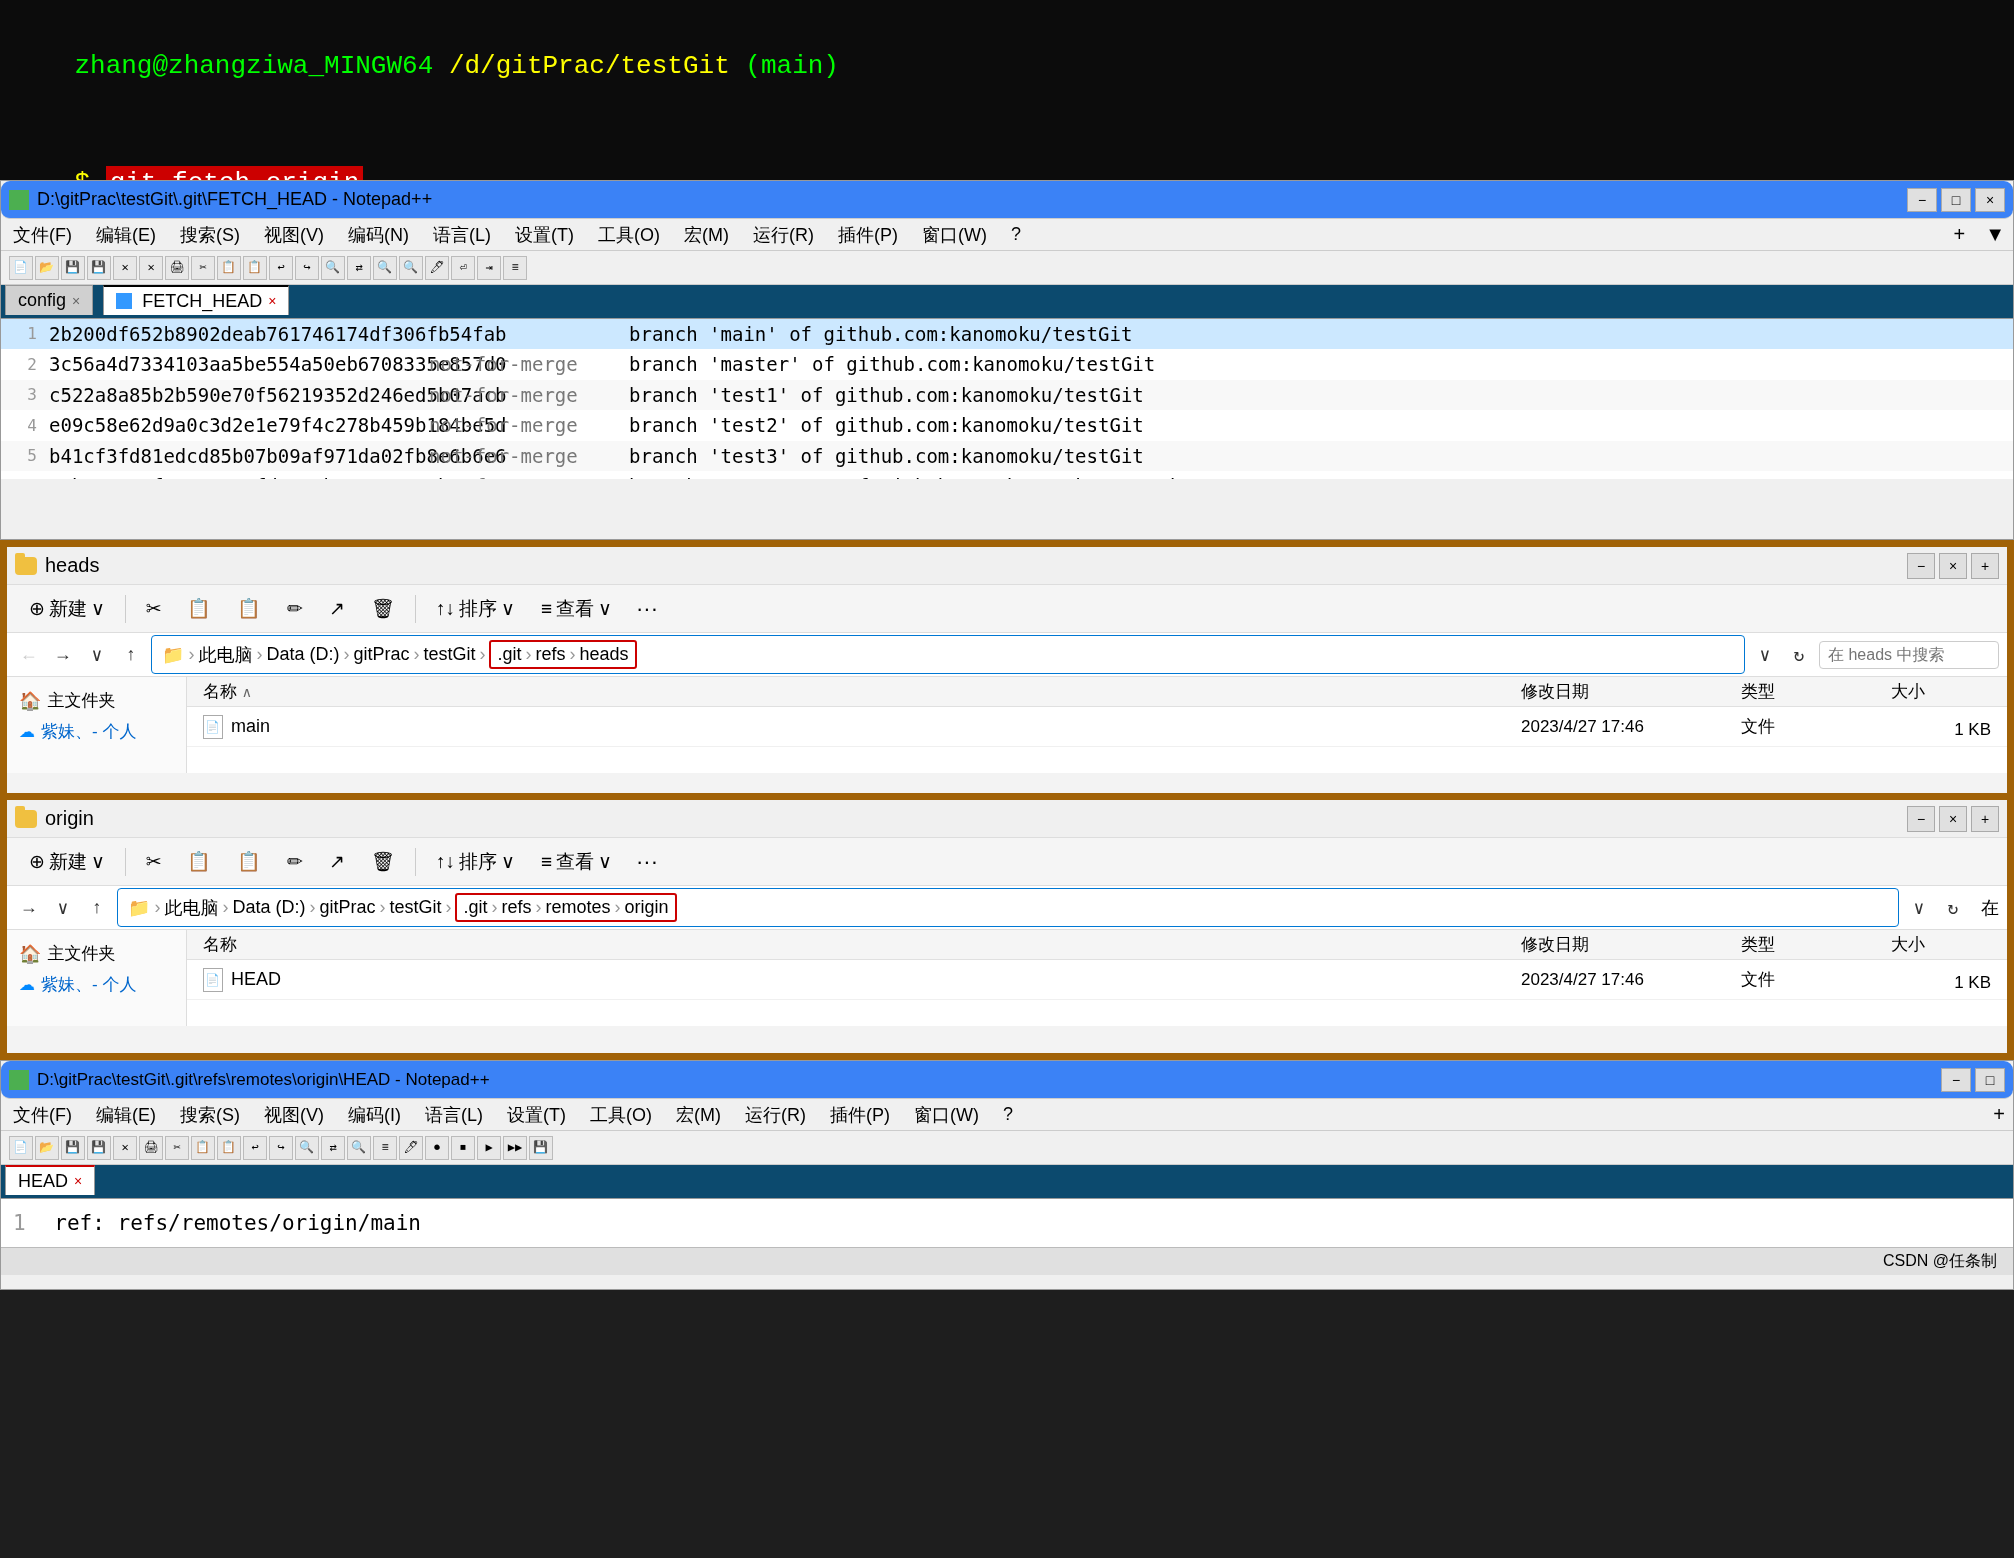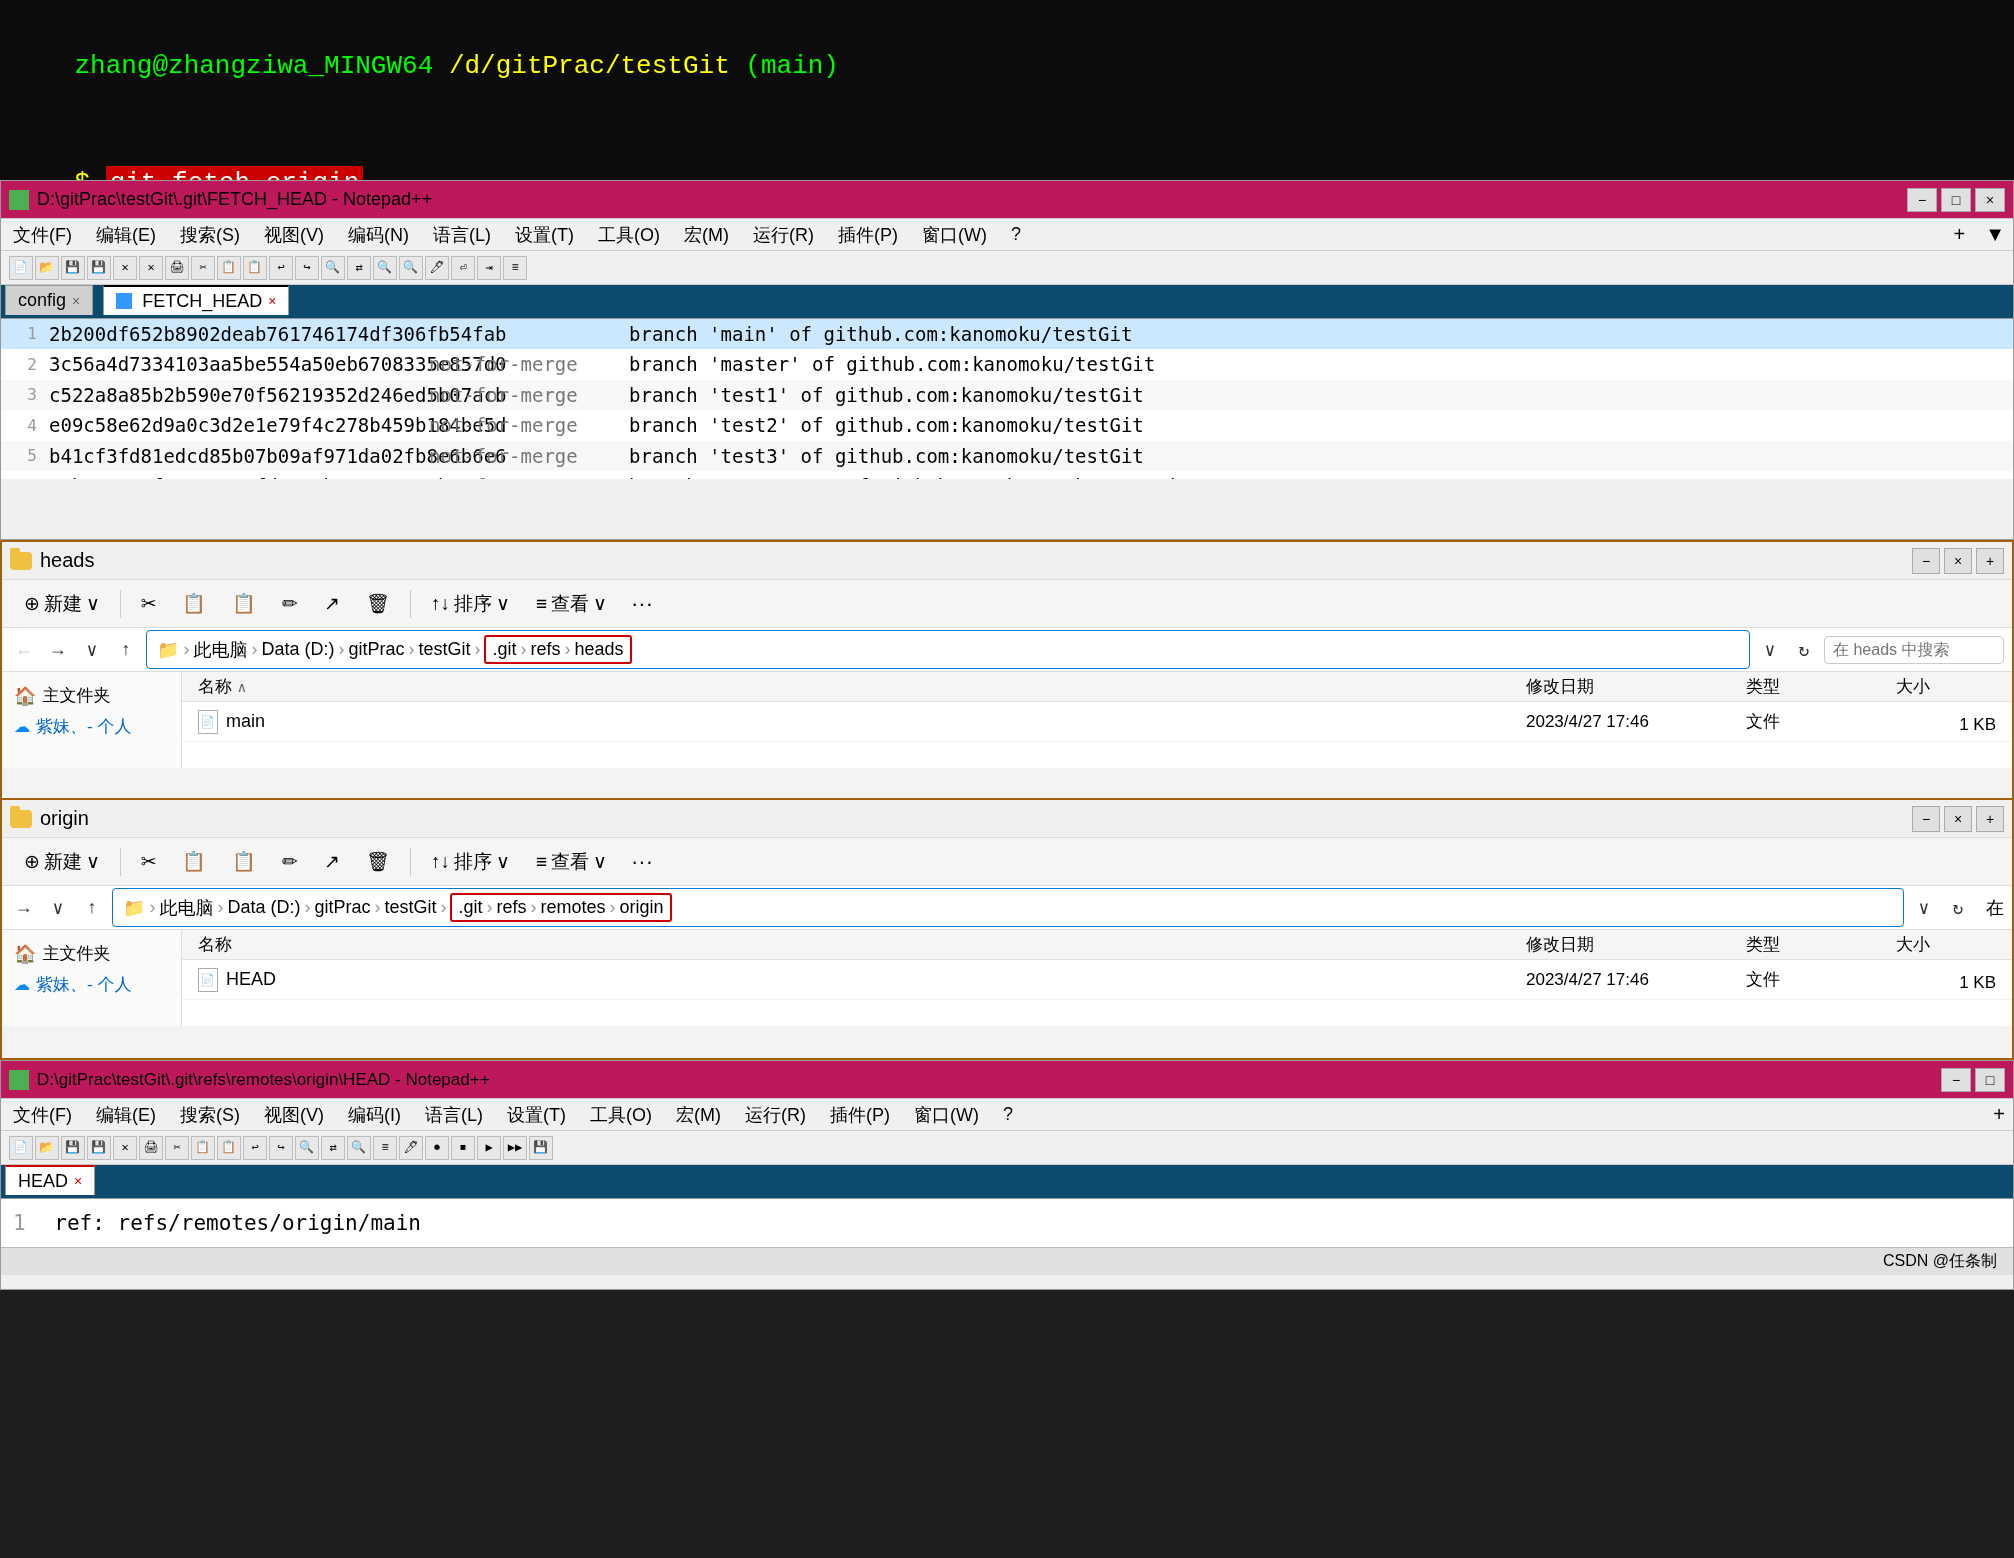--- a/index.html
+++ b/index.html
@@ -34,29 +34,30 @@
     }
 
     
     .notepad-top {
       background: #f0f0f0;
       border: 1px solid #999;
       height: 360px;
       position: relative;
     }
     .notepad-titlebar {
-      background: #be185d;
+      background: #3b82f6;
       padding: 4px 8px;
       font-size: 20px;
       font-family: 'Segoe UI', sans-serif;
       display: flex;
       align-items: center;
       justify-content: space-between;
       border-bottom: 1px solid #ccc;
       height: 38px;
+      border-radius: 9px;
     }
     .titlebar-left {
       display: flex;
       align-items: center;
       gap: 8px;
     }
     .notepad-icon {
       width: 20px;
       height: 20px;
       background: #4CAF50;
@@ -166,21 +167,21 @@
       margin-right: 12px;
       font-size: 16px;
       flex-shrink: 0;
     }
     .row-hash { color: #000; width: 380px; flex-shrink: 0; }
     .row-merge { color: #777; width: 200px; flex-shrink: 0; }
     .row-branch { color: #000; }
     .explorer-window {
       background: #f3f3f3;
       height: 260px;
-      border: 2px solid #a16207;
+      border: 7px solid #a16207;
       position: relative;
     }
     .explorer-titlebar {
       background: #f0f0f0;
       display: flex;
       align-items: center;
       justify-content: space-between;
       padding: 4px 8px;
       font-size: 20px;
       font-family: 'Segoe UI', sans-serif;

